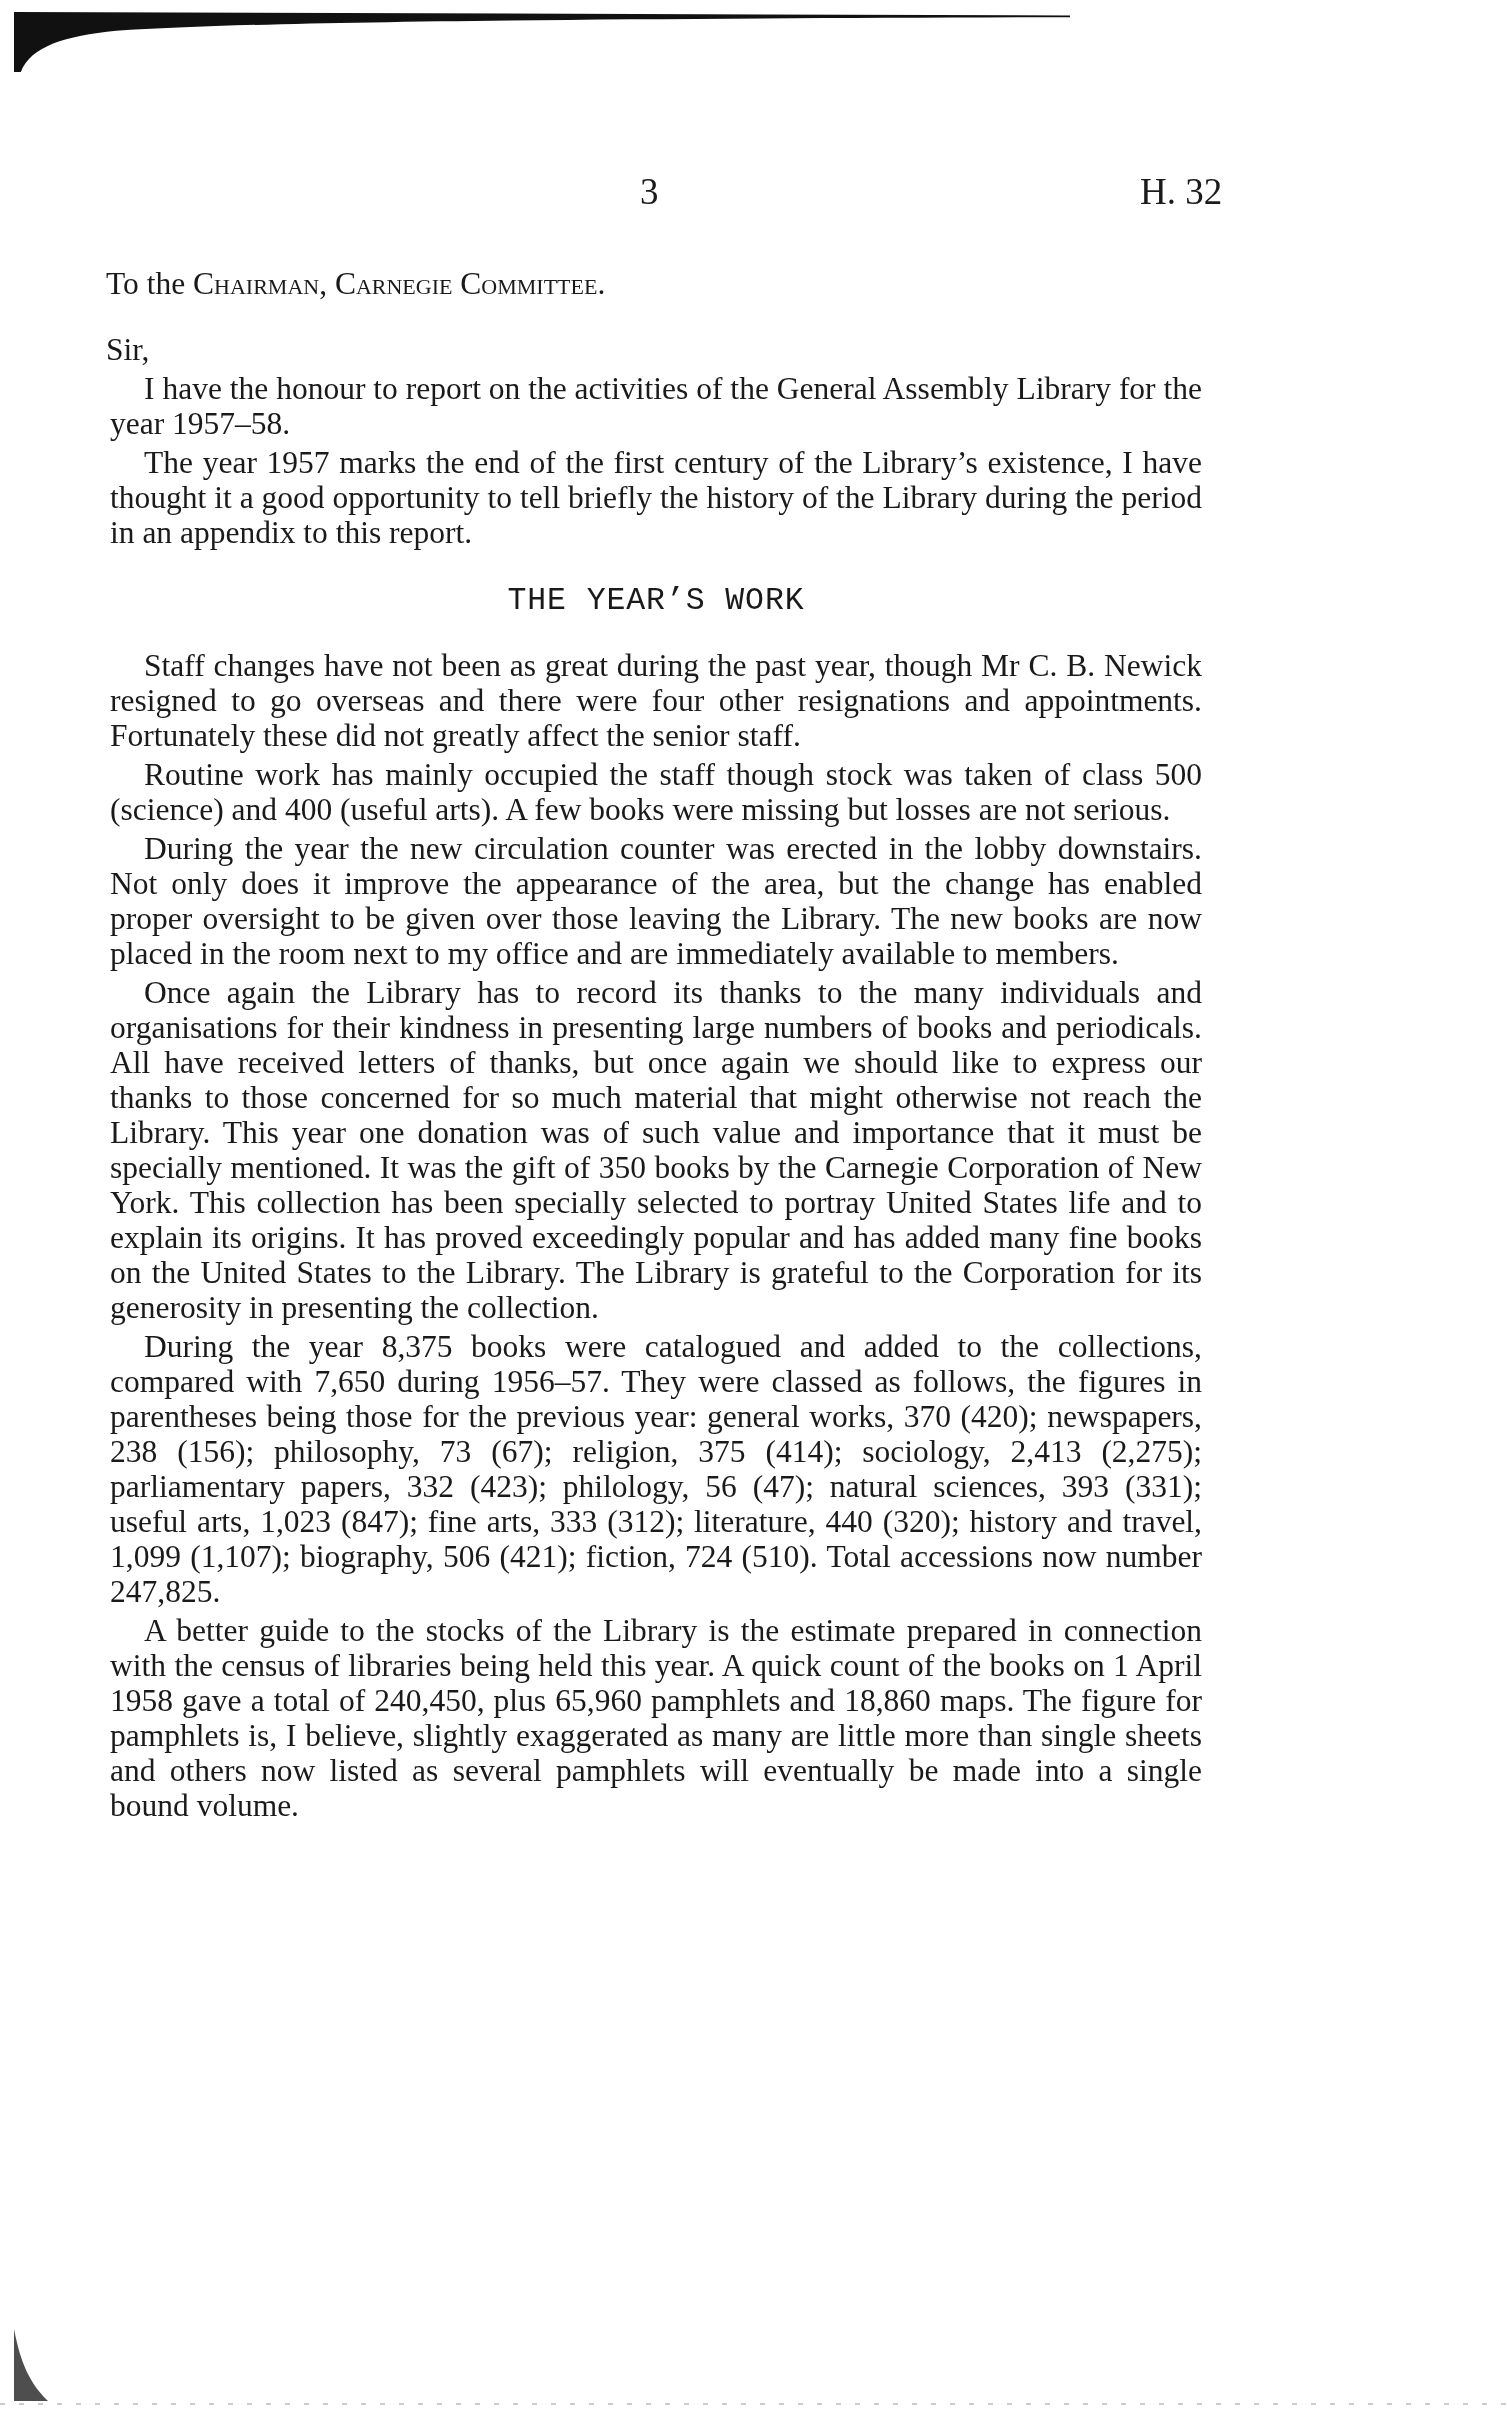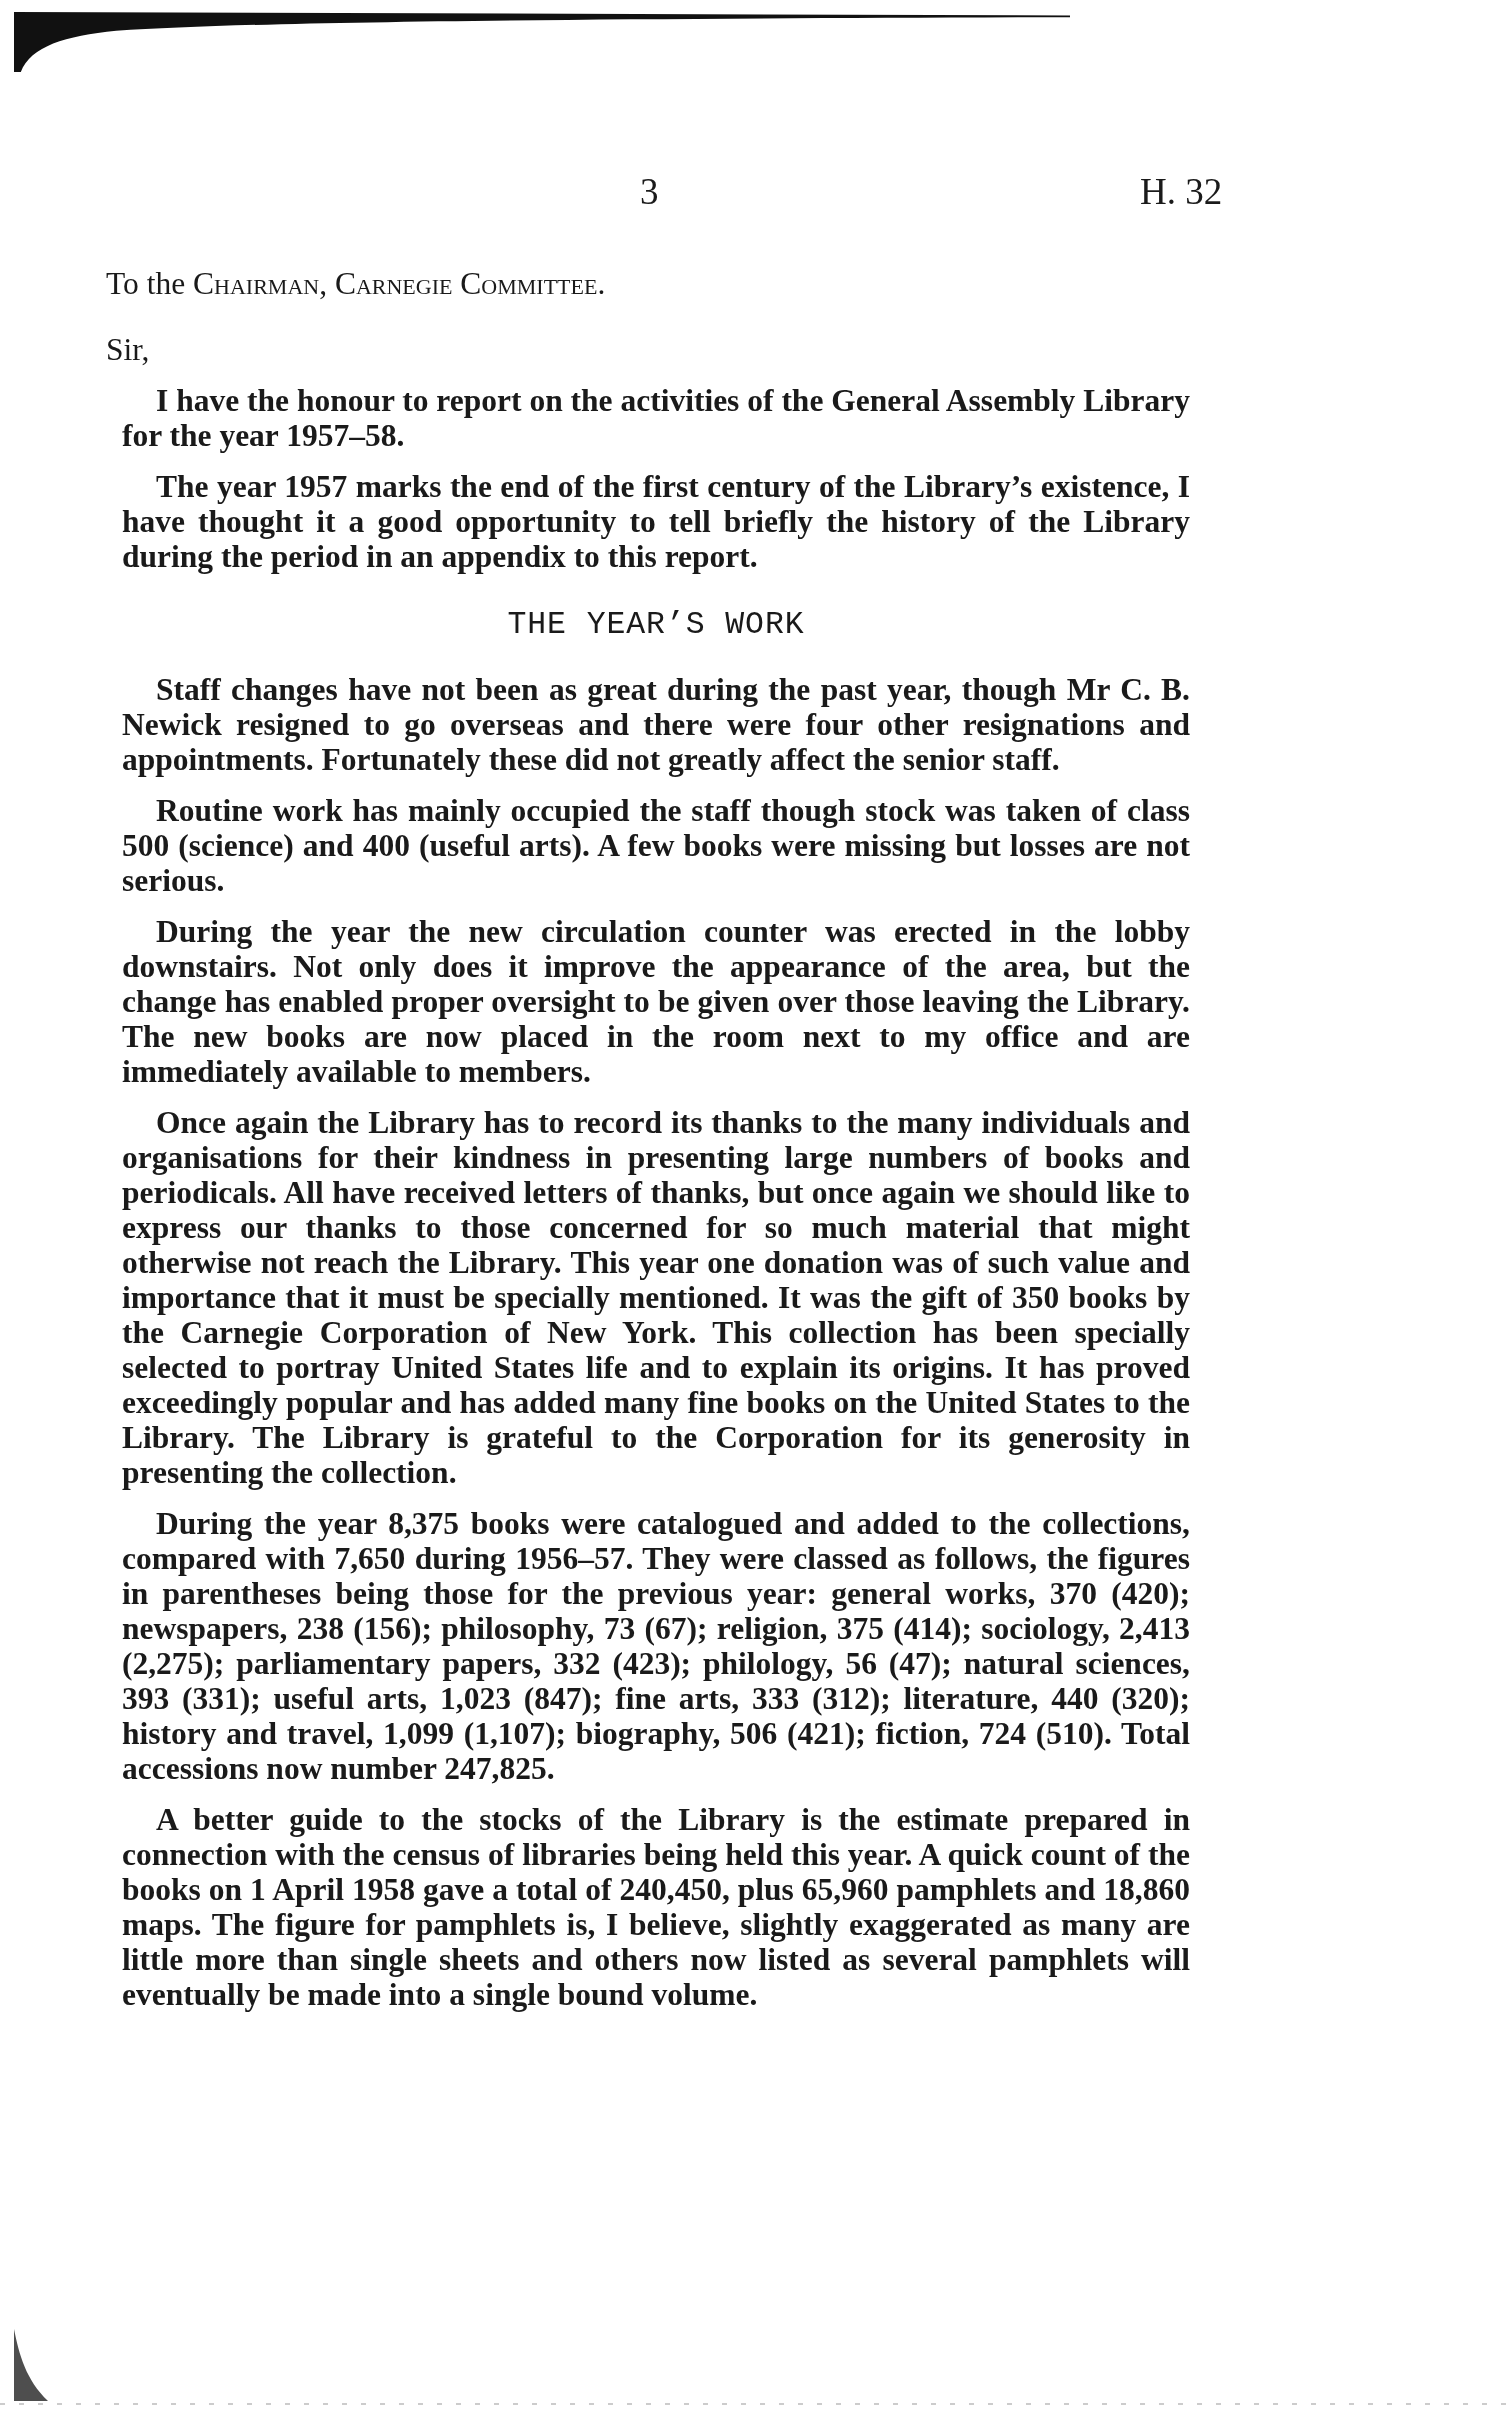--- a/index.html
+++ b/index.html
@@ -20,21 +20,21 @@
     position: absolute; left: 1104px; top: 170px; font-size: 37px; line-height: 43px; margin-left: 36px;
   }
   .content {
     position: absolute; left: 106px; top: 266px; width: 1100px;
     font-size: 31.5px; line-height: 35px;
   }
   .salutation-to { margin: 0 0 31px 0; }
   .salutation-to .sc { font-variant: small-caps; }
   .sir { margin: 0 0 3.4px 0; }
   p.para {
-    margin: 16px; text-indent: 34px; text-align: justify; font-weight: bold;
+    margin: 4px; text-indent: 34px; text-align: justify;
   }
   h2.section-heading {
     font-weight: normal; font-size: 31.5px; text-align: center; letter-spacing: 0.9px;
     margin: 32px 0 29px 0; line-height: 37px; font-family: Liberation Mono, monospace;
   }
   .scan-edge {
     position: absolute; left: 0; right: 0; height: 1.7px; top: 2403px;
     background: repeating-linear-gradient(90deg, #999 0 5.1px, transparent 5.1px 19px);
     opacity: 0.5;
   }

